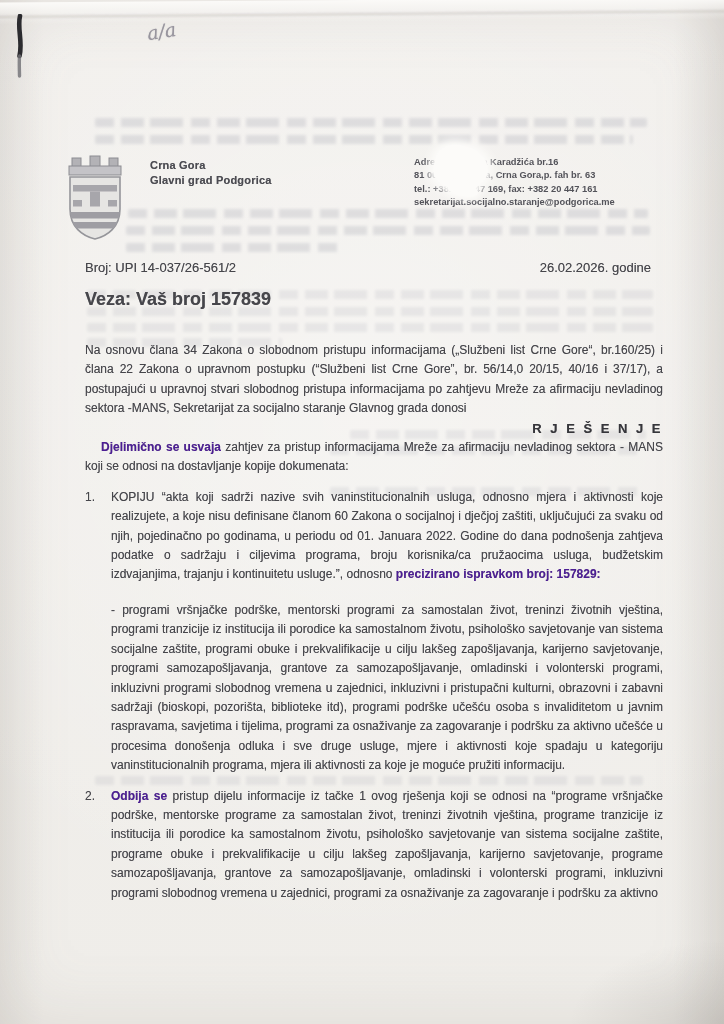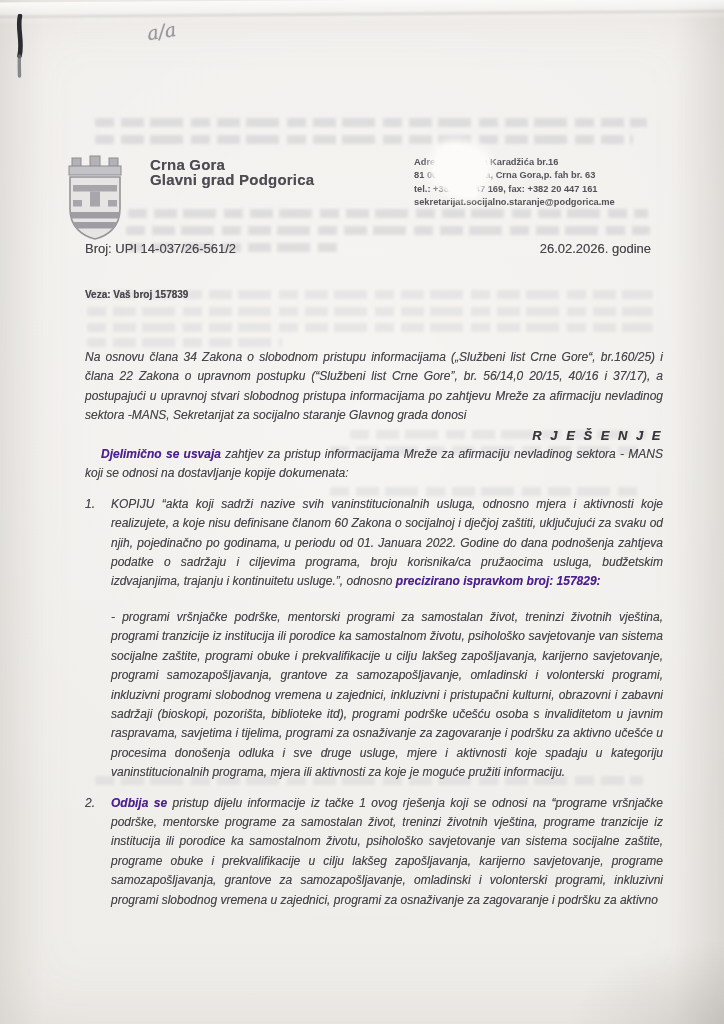--- a/index.html
+++ b/index.html
@@ -42,36 +42,36 @@
   .hand-note{
     position:absolute;left:147px;top:20px;
     font-family:"DejaVu Serif", serif;font-style:italic;
     font-size:19px;color:#98959e;transform:rotate(-9deg);
     text-shadow:0 0 1px rgba(150,148,158,.6);
   }
 
   
   .header-row{position:absolute;left:60px;top:152px;right:58px;display:flex;align-items:flex-start;}
   .logo{width:70px;height:94px;flex:none;}
-  .org-block{margin-left:20px;margin-top:6px;font-weight:bold;font-size:15px;line-height:14.5px;color:#4c4c52;letter-spacing:.2px;}
+  .org-block{margin-left:20px;margin-top:6px;font-weight:bold;font-size:11px;line-height:14.5px;color:#4c4c52;letter-spacing:.2px;}
   .addr-block{margin-left:auto;margin-top:4px;width:252px;font-weight:bold;font-size:9.3px;line-height:13.4px;color:#53535a;}
   .whiteout{
     position:absolute;left:434px;top:146px;width:54px;height:44px;
     background:#fcfbf9;border-radius:46% 54% 58% 42%;
     box-shadow:0 0 9px 5px #fcfbf9;transform:rotate(14deg);
   }
   .whiteout.small{left:448px;top:183px;width:30px;height:13px;box-shadow:0 0 6px 3px #fcfbf9;}
 
   
-  .ref-row{position:absolute;left:85px;top:241px;width:578px;display:flex;justify-content:space-between;font-size:13px;}
+  .ref-row{position:absolute;left:85px;top:260px;width:578px;display:flex;justify-content:space-between;font-size:13px;}
   .ref-row .date{margin-right:12px;}
-  .veza{position:absolute;left:85px;top:289px;font-size:10px;font-weight:bold;}
+  .veza{position:absolute;left:85px;top:289px;font-size:18px;font-weight:bold;}
 
   
-  .doc-body{position:absolute;left:85px;top:348px;width:578px;font-size:12px;line-height:19.4px;text-align:justify;font-style:italic;}
+  .doc-body{position:absolute;left:85px;top:341px;width:578px;font-size:12px;line-height:19.4px;text-align:justify;}
   .doc-body p{margin:0;}
   .doc-title{margin:14px 0 0;text-align:right;font-size:13px;font-weight:bold;letter-spacing:2.5px;color:#36363b;text-shadow:0 0 .5px rgba(60,60,66,.6);}
   .lead{margin-top:8px;text-indent:16px;}
   .item{display:flex;margin-top:11px;}
   .item .num{width:26px;flex:none;}
   .item .text{flex:1;text-align:justify;}
   .item .text p + p{margin-top:16px;}
 
   
   .bleed{

